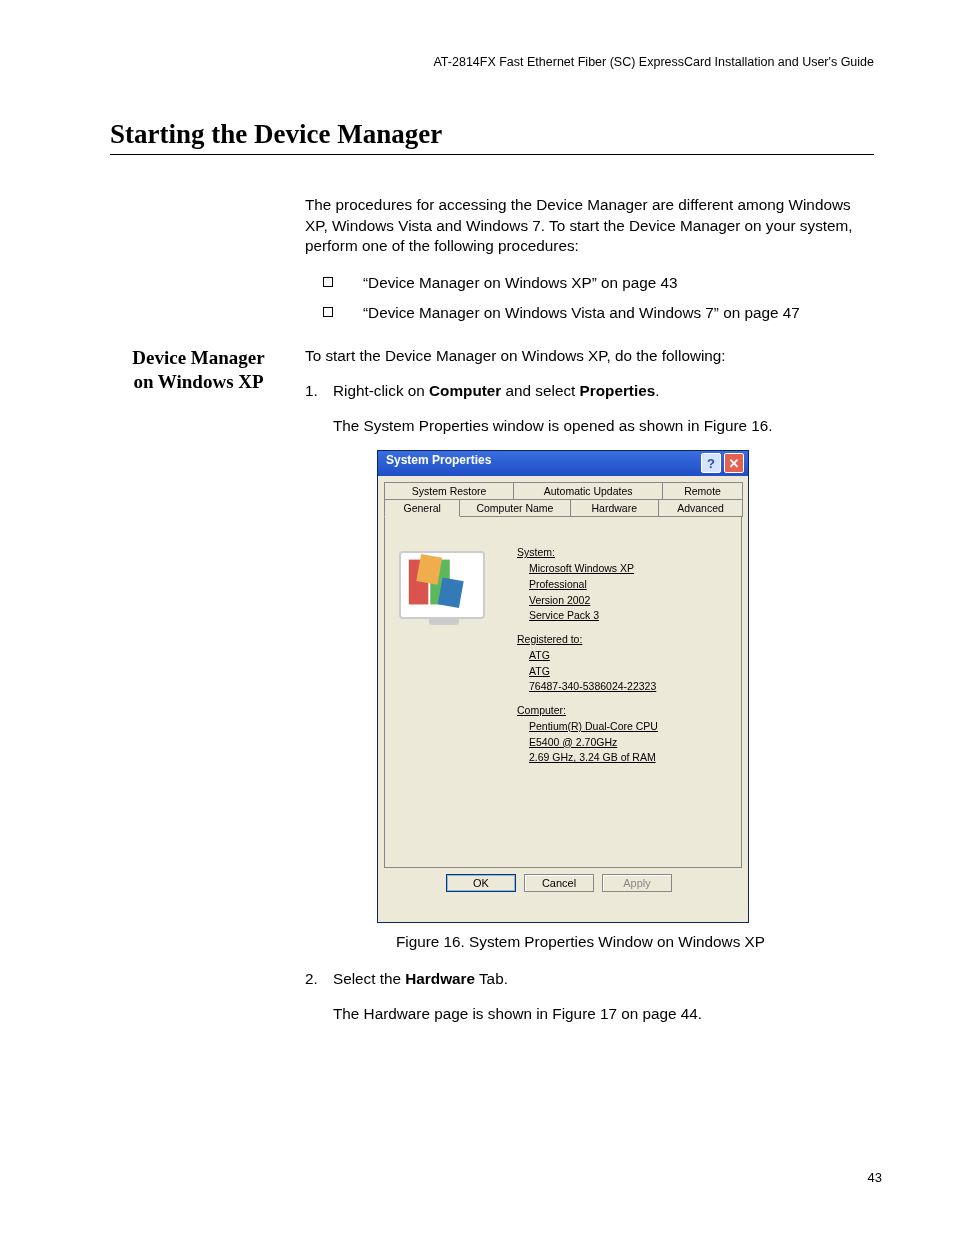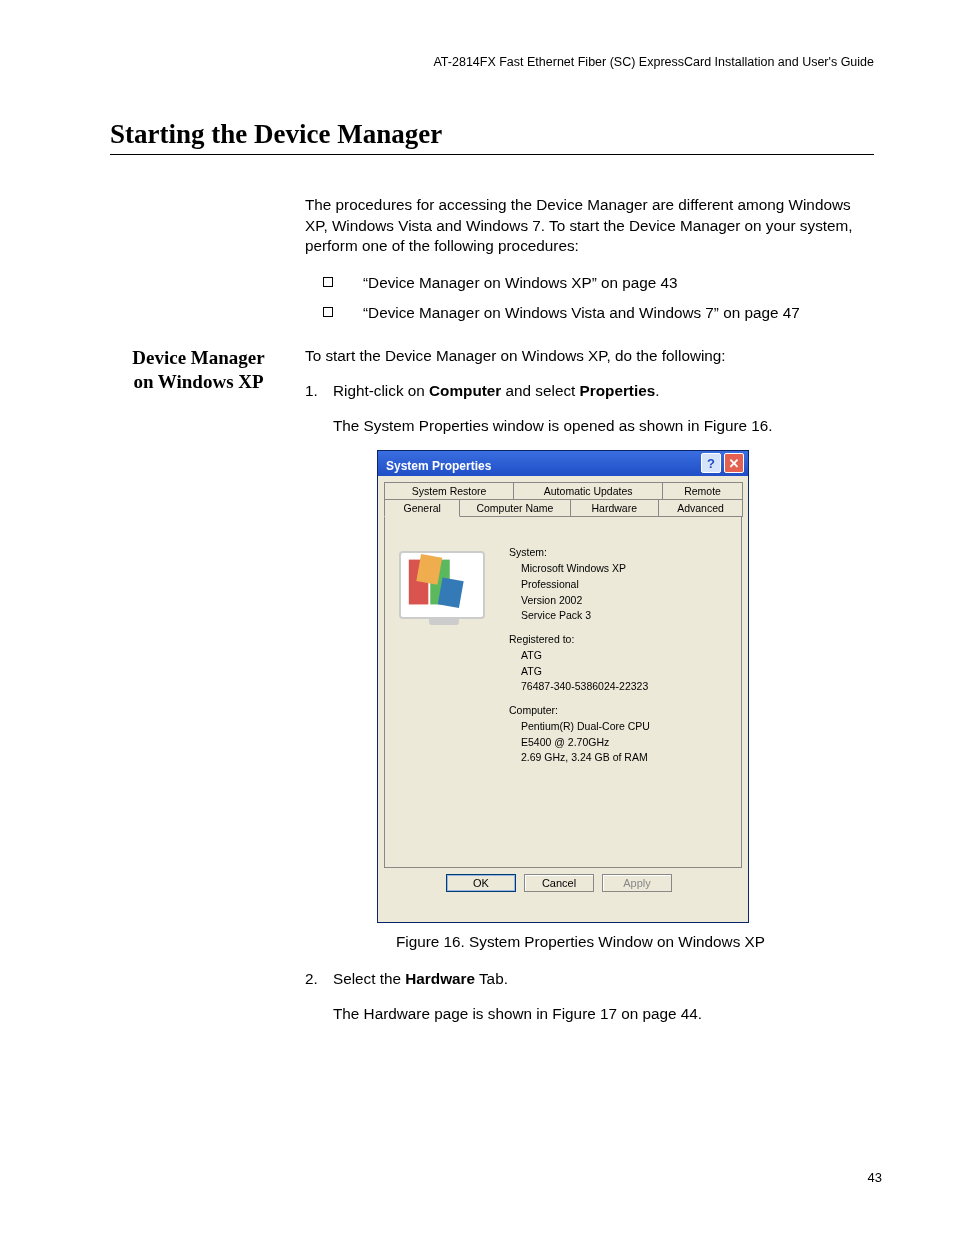--- a/index.html
+++ b/index.html
@@ -71,21 +71,21 @@
   .xp-window {
     width: 370px;
     border: 1px solid #0a246a;
     background: #ece9d8;
     font-family: Tahoma, sans-serif;
   }
   .xp-titlebar {
     background: linear-gradient(#3a6ee0, #1f4ec6);
     color: #fff;
     display: flex;
-    align-items: flex-end;
+    align-items: flex-start;
     justify-content: space-between;
     padding: 2px 4px 3px 8px;
     font-size: 12px;
     font-weight: bold;
   }
   .xp-titlebar-btns { display:flex; gap:3px; }
   .xp-btn-sq {
     width: 18px; height: 18px;
     background: #d6e3f8;
     border: 1px solid #fff;
@@ -111,21 +111,21 @@
   .tab.selected { background:#ece9d8; border-bottom:1px solid #ece9d8; position:relative; z-index:2; font-weight:normal; }
   .tab-panel {
     border: 1px solid #888;
     background:#ece9d8;
     margin-top:-1px;
     height: 320px;
     position:relative;
     padding: 20px 14px 10px 14px;
     font-size: 10.5px;
   }
-  .general-content { display:flex; gap: 20px; }
+  .general-content { display:flex; gap: 28px; text-decoration: underline; }
   .monitor {
     width: 90px;
   }
   .monitor-box {
     width: 82px; height: 64px;
     background:#fff; border:2px solid #ccc; border-radius:4px;
     position:relative; margin-top:14px;
   }
   .monitor-stand { width:30px; height:6px; background:#ccc; margin:0 auto; border-radius:0 0 3px 3px;}
   .info-col { line-height: 1.5; }

